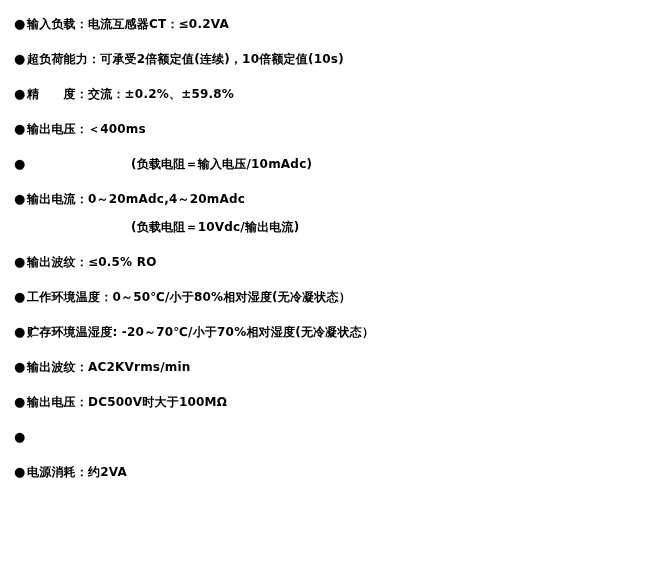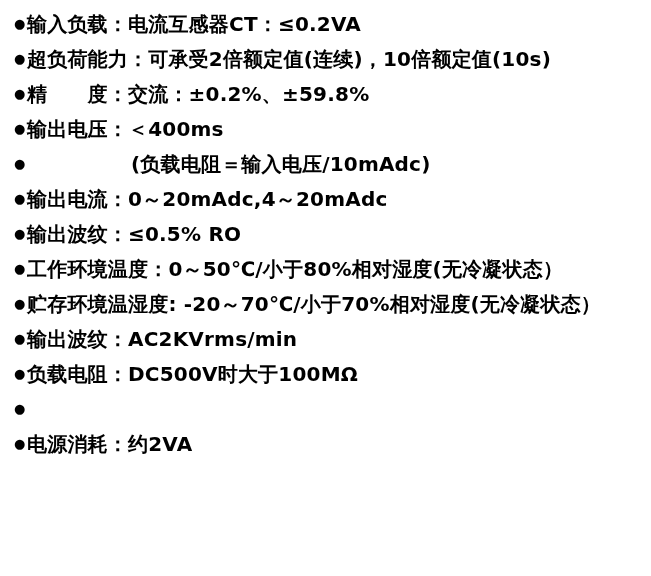--- a/index.html
+++ b/index.html
@@ -27,21 +27,21 @@
     width: 13px;
     min-width: 13px;
     font-size: 13px;
     line-height: 28px;
     color: #000;
   }
   .spec-body {
     flex: 1;
   }
   .spec-line {
-    font-size: 20px;
+    font-size: 12px;
     line-height: 28px;
     font-weight: 700;
     letter-spacing: 0.2px;
     white-space: pre;
   }
   .spec-line.cont {
     padding-left: 104px;
   }
   .spec-line.cont-b {
     padding-left: 120px;
@@ -84,20 +84,21 @@
     <span class="bullet">●</span>
     <div class="spec-body">
       <div class="spec-line cont">(负载电阻＝输入电压/10mAdc)</div>
     </div>
   </div>
 
   <div class="spec-item">
     <span class="bullet">●</span>
     <div class="spec-body">
       <div class="spec-line">输出电流：0～20mAdc,4～20mAdc</div>
+      <div class="spec-line cont">(负载电阻＝10Vdc/输出电流)</div>
     </div>
   </div>
 
   <div class="spec-item">
     <span class="bullet">●</span>
     <div class="spec-body">
       <div class="spec-line">输出波纹：≤0.5% RO</div>
     </div>
   </div>
 
@@ -118,21 +119,21 @@
   <div class="spec-item">
     <span class="bullet">●</span>
     <div class="spec-body">
       <div class="spec-line">输出波纹：AC2KVrms/min</div>
     </div>
   </div>
 
   <div class="spec-item">
     <span class="bullet">●</span>
     <div class="spec-body">
-      <div class="spec-line">负载电阻：DC500V时大于100MΩ</div>
+      <div class="spec-line">输出电压：DC500V时大于100MΩ</div>
     </div>
   </div>
 
   <div class="spec-item">
     <span class="bullet">●</span>
     <div class="spec-body">
     </div>
   </div>
 
   <div class="spec-item">

